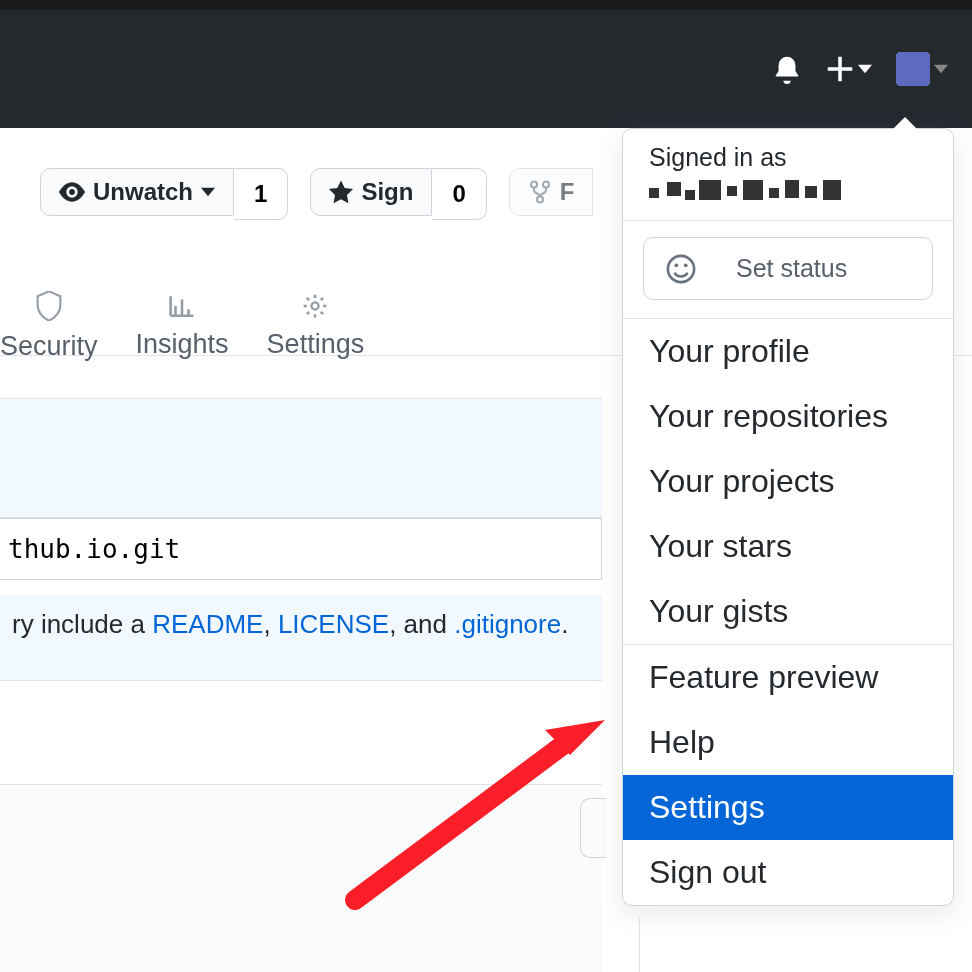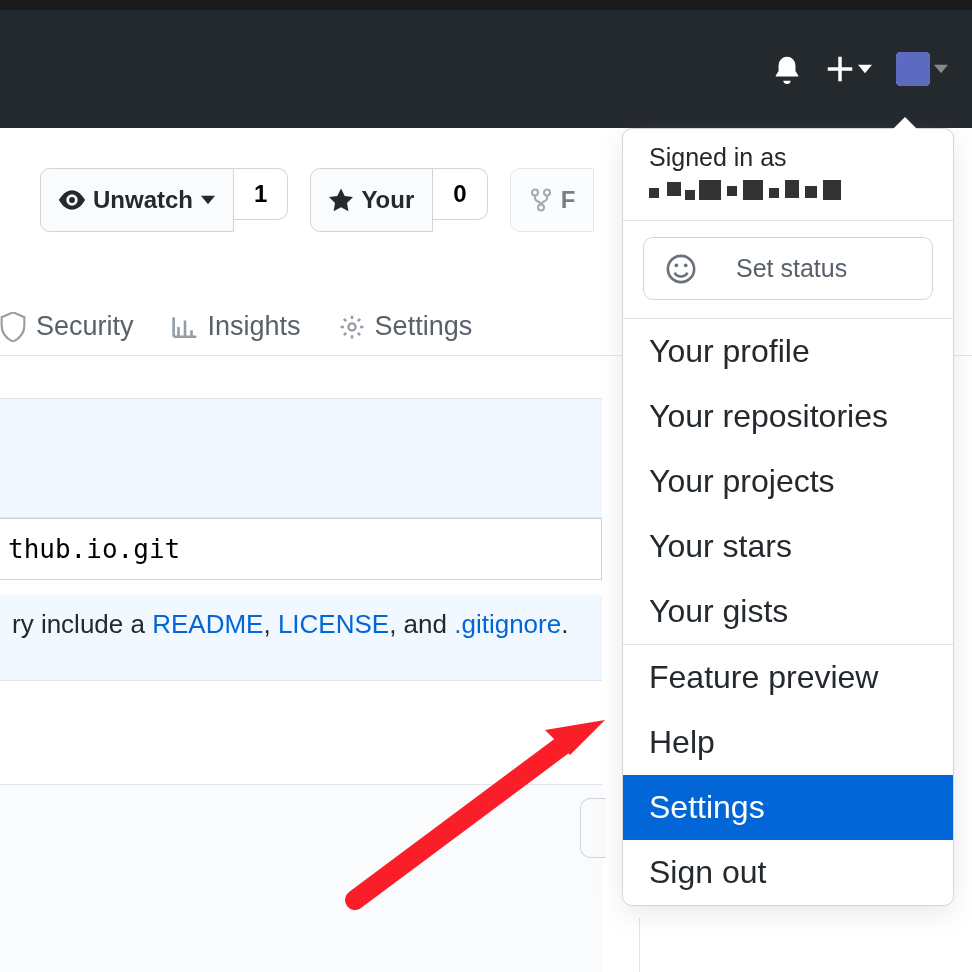--- a/index.html
+++ b/index.html
@@ -12,28 +12,28 @@
   .plus-group { display:flex; align-items:center; gap:4px; }
   .avatar { width:34px; height:34px; background:#5c6bc0; border-radius:5px; position:relative; overflow:hidden; }
   .avatar::after{content:"";position:absolute;inset:0;background:
     linear-gradient(#5c6bc0,#5c6bc0);}
   .avatar-caret{margin-left:4px;}
   .avatar-group{display:flex;align-items:center;}
 
   .content { position:absolute; left:0; right:0; top:128px; bottom:0; background:#fff; }
   .repo-actions { position:absolute; left:40px; top:40px; display:flex; gap:22px; }
   .btn-group { display:flex; }
-  .btn { height:64px; display:flex; align-items:center; gap:8px; padding:0 18px; font-size:24px; font-weight:600; color:#24292e; background:#fafbfc; border:1px solid #d1d5da; cursor:pointer; }
+  .btn { height:48px; display:flex; align-items:center; gap:8px; padding:0 18px; font-size:24px; font-weight:600; color:#24292e; background:#fafbfc; border:1px solid #d1d5da; cursor:pointer; }
   .btn:first-child{border-radius:10px 0 0 10px;}
   .count { height:52px; display:flex; align-items:center; justify-content:center; padding:0 20px; font-size:24px; font-weight:600; border:1px solid #d1d5da; border-left:none; border-radius:0 10px 10px 0; background:#fff; }
   .btn.single{border-radius:10px;}
   .fork-btn{opacity:0.6;}
 
   .tabs { position:absolute; left:0; right:0; top:170px; display:flex; gap:38px; padding-left:0; border-bottom:1px solid #e1e4e8; height:58px; align-items:center; }
-  .tab { display:flex; align-items:center; gap:10px; font-size:27px; color:#586069; cursor:pointer; }
+  .tab { display:flex; align-items:center; gap:10px; font-size:27px; color:#586069; cursor:pointer;flex-direction:column; }
   .tab svg{color:#959da5;}
   .code-input{ position:absolute; left:0; top:390px; right:370px; height:62px; background:#fff; border:1px solid #d1d5da; border-left:none; display:flex; align-items:center; font-family:ui-monospace,monospace; font-size:26px; padding-left:8px;}
   .readme-line{ position:absolute; left:0; top:467px; right:370px; font-size:26px; color:#24292e; padding:14px 0 40px 12px; border-bottom:1px solid #e1e4e8;}
   .readme-line a{color:#0366d6; text-decoration:none;}
   .band{position:absolute;left:0;right:370px;top:270px;height:120px;background:#f1f8ff;border-top:1px solid #e1e4e8;border-bottom:1px solid #e1e4e8;}
 
   .footer-band{position:absolute;left:0;right:370px;top:656px;height:400px;background:#fafbfc;border-top:1px solid #e1e4e8;}
   .footer-btn-edge{position:absolute;top:670px;left:580px;width:26px;height:60px;border:1px solid #d1d5da;border-right:none;border-radius:10px 0 0 10px;background:#fafbfc;}
 
   .vline{position:absolute;top:790px;bottom:0;right:332px;width:1px;background:#e1e4e8;}
@@ -106,21 +106,21 @@
             <path d="M0 0l5 6 5-6z"></path>
           </svg>
       </div>
       <div class="count">1</div>
     </div>
     <div class="btn-group">
       <div class="btn">
         <svg width="24" height="24" viewBox="0 0 16 16" fill="#24292e">
             <path d="M8 .25l2.47 5 5.53.8-4 3.9.94 5.5L8 12.85l-4.94 2.6.94-5.5-4-3.9 5.53-.8z"></path>
           </svg>
-        <span>Your</span>
+        <span>Sign</span>
       </div>
       <div class="count">0</div>
     </div>
     <div class="btn-group fork-btn">
       <div class="btn single" style="border-radius:10px 0 0 10px;">
         <svg width="24" height="24" viewBox="0 0 16 16" fill="#6a737d">
             <circle cx="4" cy="3" r="2" fill="none" stroke="#6a737d" stroke-width="1.4"></circle>
             <circle cx="12" cy="3" r="2" fill="none" stroke="#6a737d" stroke-width="1.4"></circle>
             <circle cx="8" cy="13" r="2" fill="none" stroke="#6a737d" stroke-width="1.4"></circle>
             <path d="M4 5v2c0 2 4 2 4 4M12 5v2c0 2-4 2-4 4" fill="none" stroke="#6a737d" stroke-width="1.4"></path>

